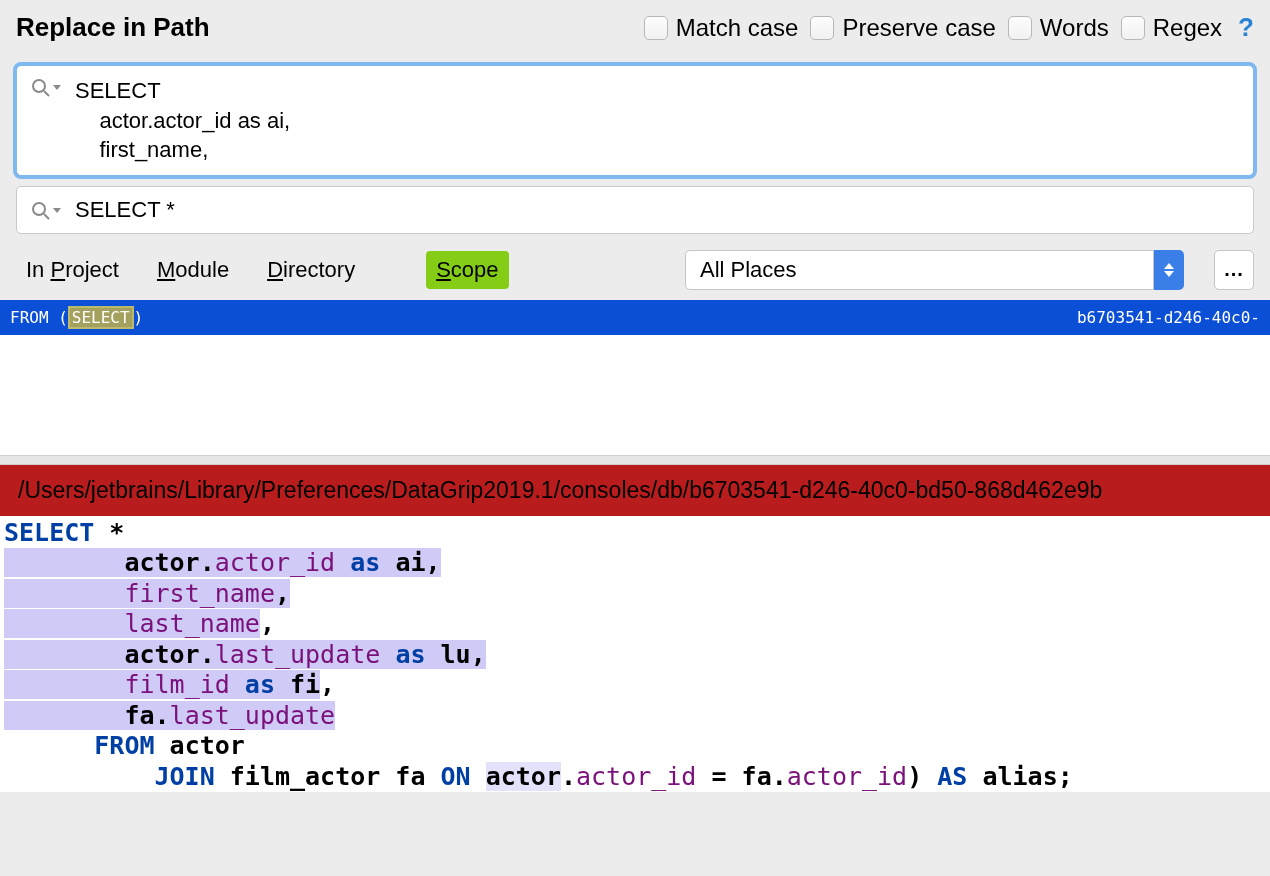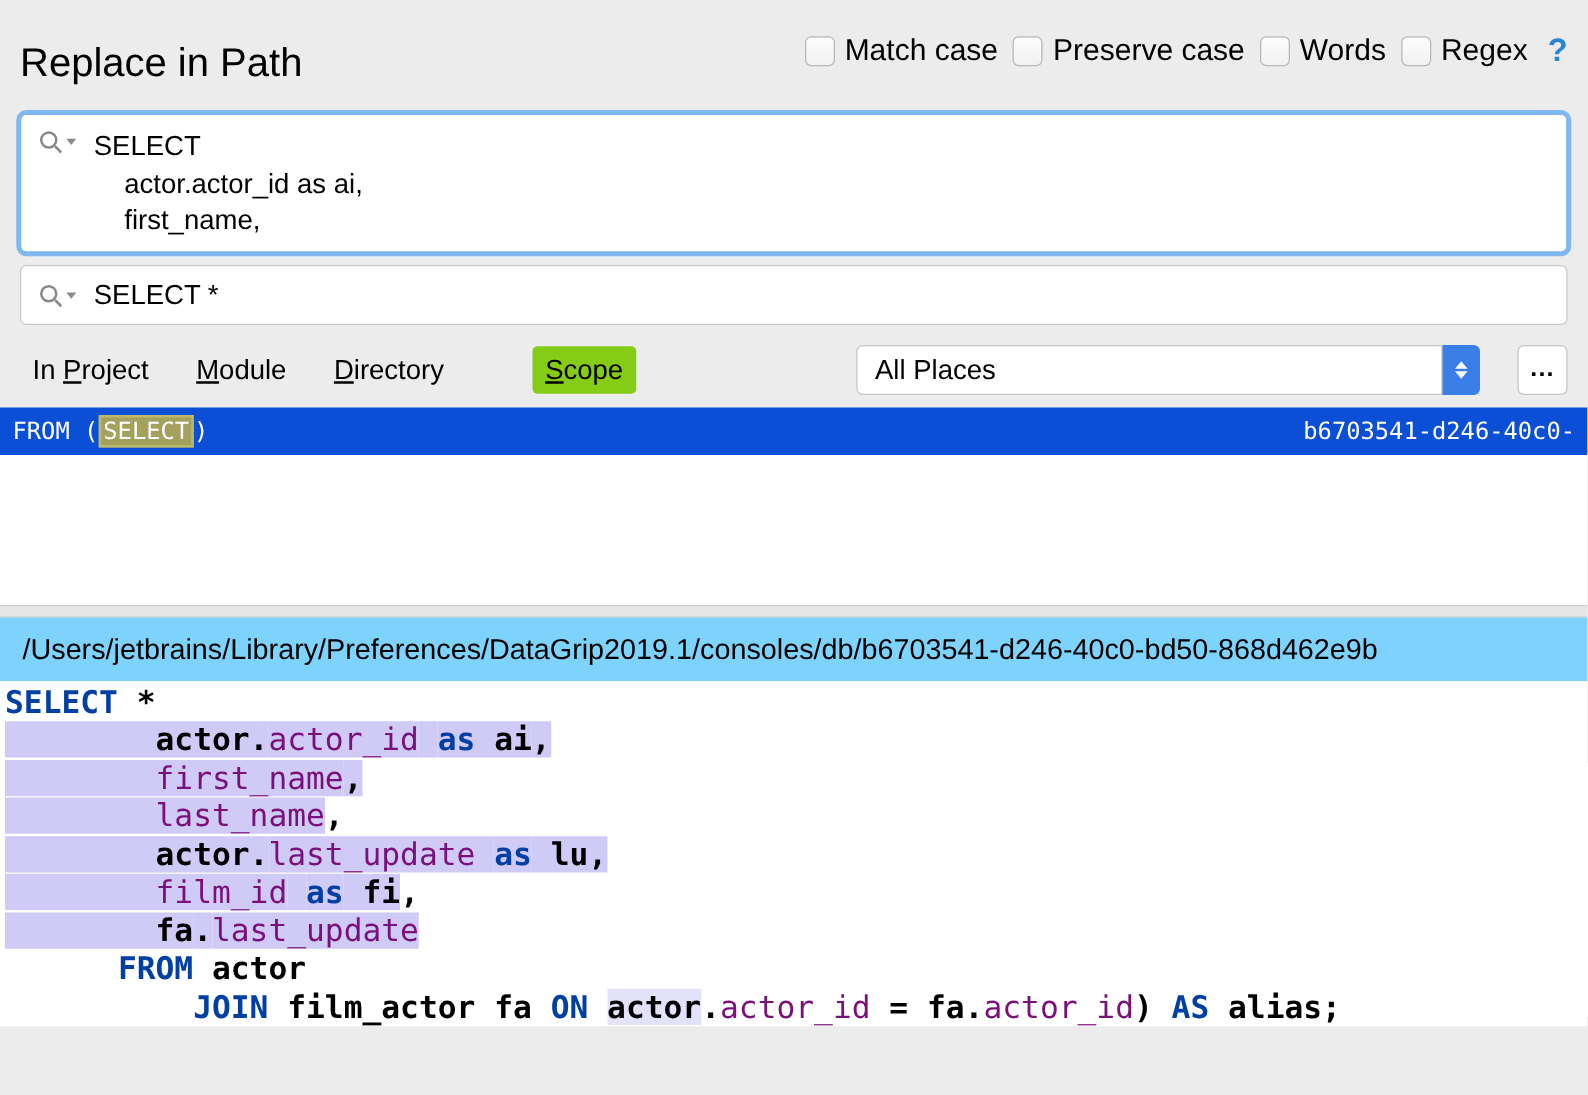--- a/index.html
+++ b/index.html
@@ -12,26 +12,25 @@
       overflow: hidden;
     }
 
     .header-row {
       display: flex;
       align-items: center;
       padding: 12px 16px 4px 16px;
       gap: 12px;
     }
     .dialog-title {
-      font-size: 32px;
-      font-weight: 400;
+      font-size: 26px;
+      font-weight: 700;
       color: #000;
       flex: 0 0 auto;
       margin-right: auto;
-      margin-top: 20px;
     }
     .checkbox-group {
       display: flex;
       align-items: center;
       gap: 8px;
       font-size: 24px;
       color: #000;
     }
     .checkbox {
       width: 24px;
@@ -153,39 +152,39 @@
       justify-content: center;
       font-size: 20px;
       font-weight: 700;
       letter-spacing: 1px;
     }
 
     .result-bar {
       background: #0b4fd6;
       color: #fff;
       font-family: "Menlo", "Consolas", monospace;
-      font-size: 19px;
+      font-size: 16px;
       padding: 6px 10px;
       display: flex;
       align-items: center;
       justify-content: space-between;
     }
     .result-left { display: flex; align-items: center; }
     .result-highlight {
       background: #a4a15f;
       color: #fff;
       border: 2px solid #bdb96a;
       padding: 0 2px;
     }
 
     .gap-area { height: 120px; background: #fff; }
     .divider-bar { height: 10px; background: #e6e6e6; border-top: 1px solid #cfcfcf; border-bottom: 1px solid #cfcfcf; }
 
     .path-bar {
-      background: #7dd3fc;
+      background: #b91c1c;
       font-size: 23px;
       padding: 12px 10px 12px 18px;
       color: #000;
       white-space: nowrap;
       overflow: hidden;
     }
 
     .code-area {
       background: #fff;
       font-family: "Menlo", "Consolas", monospace;

